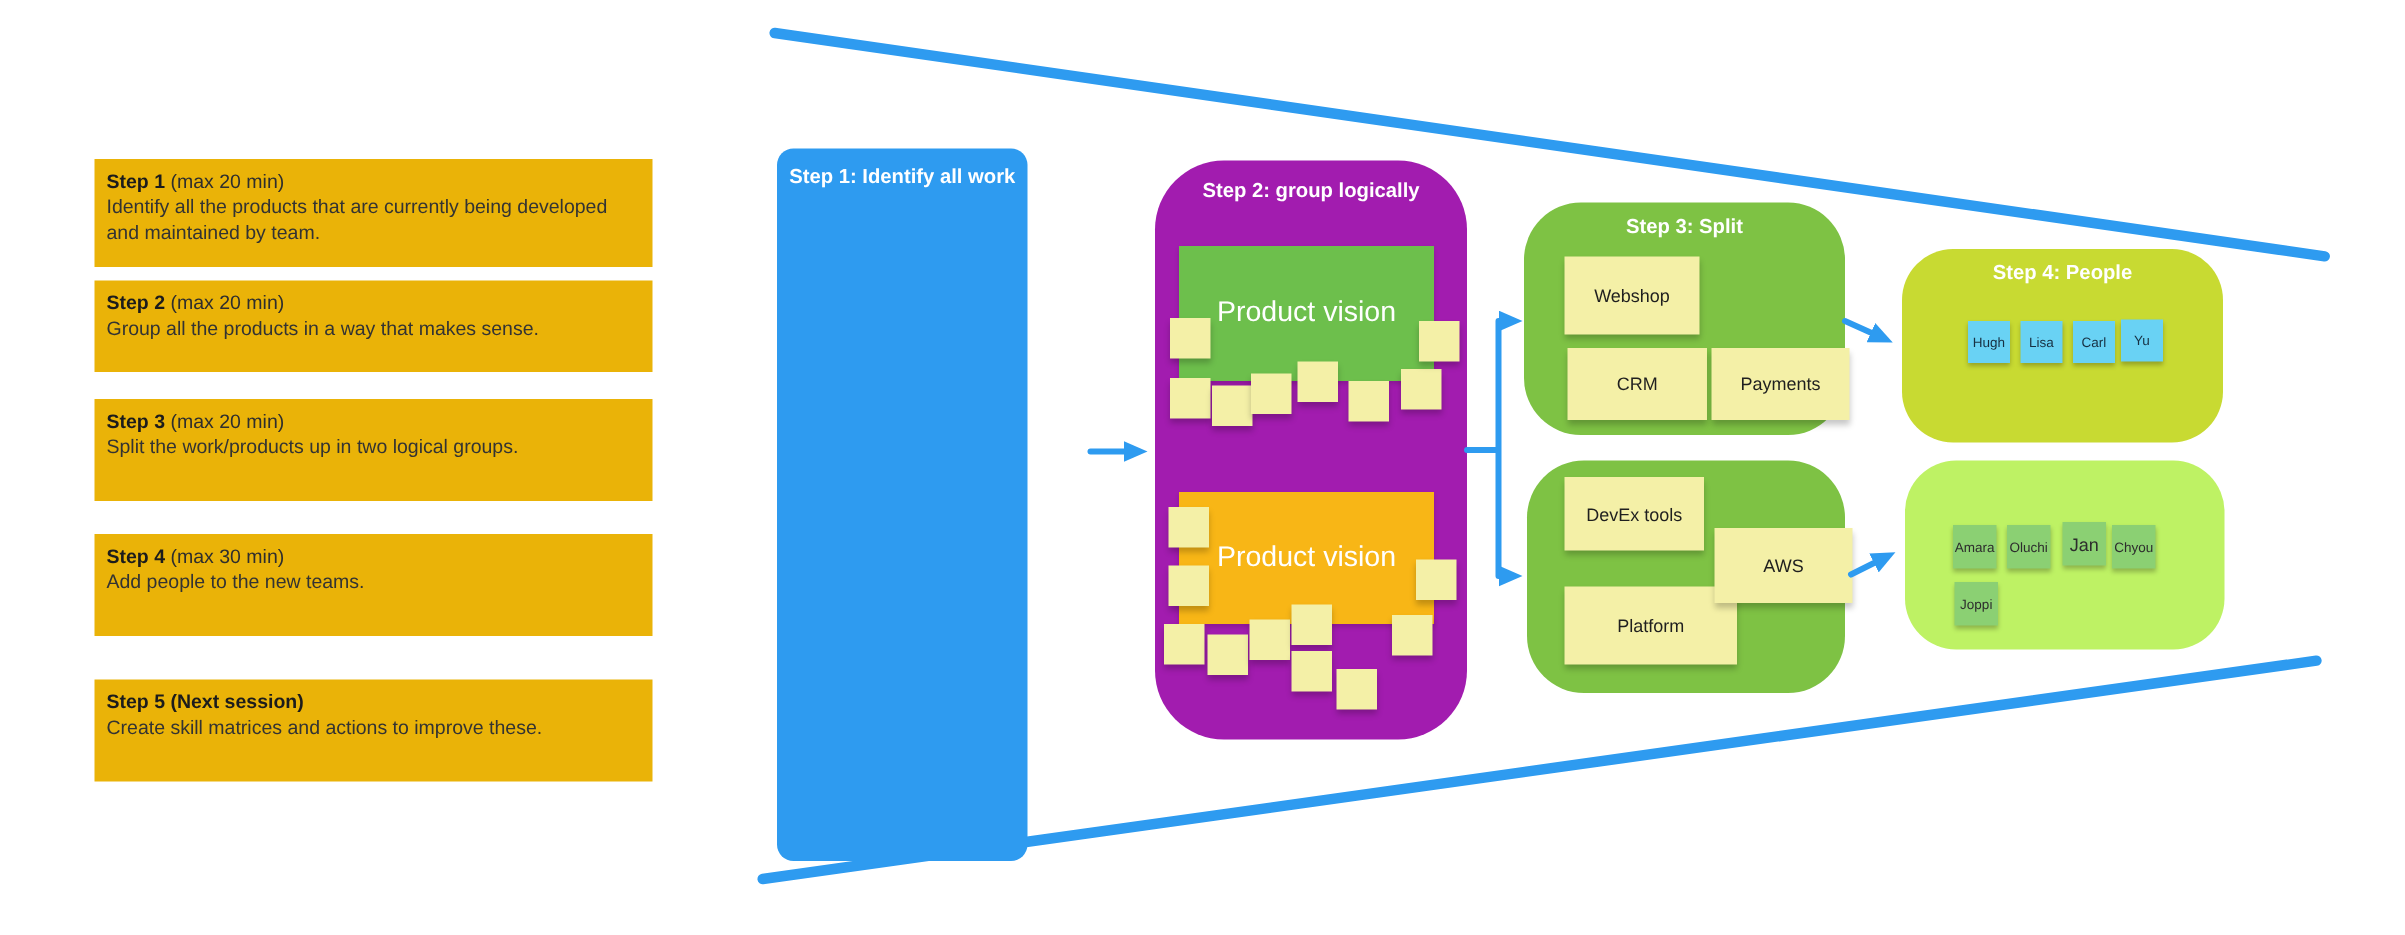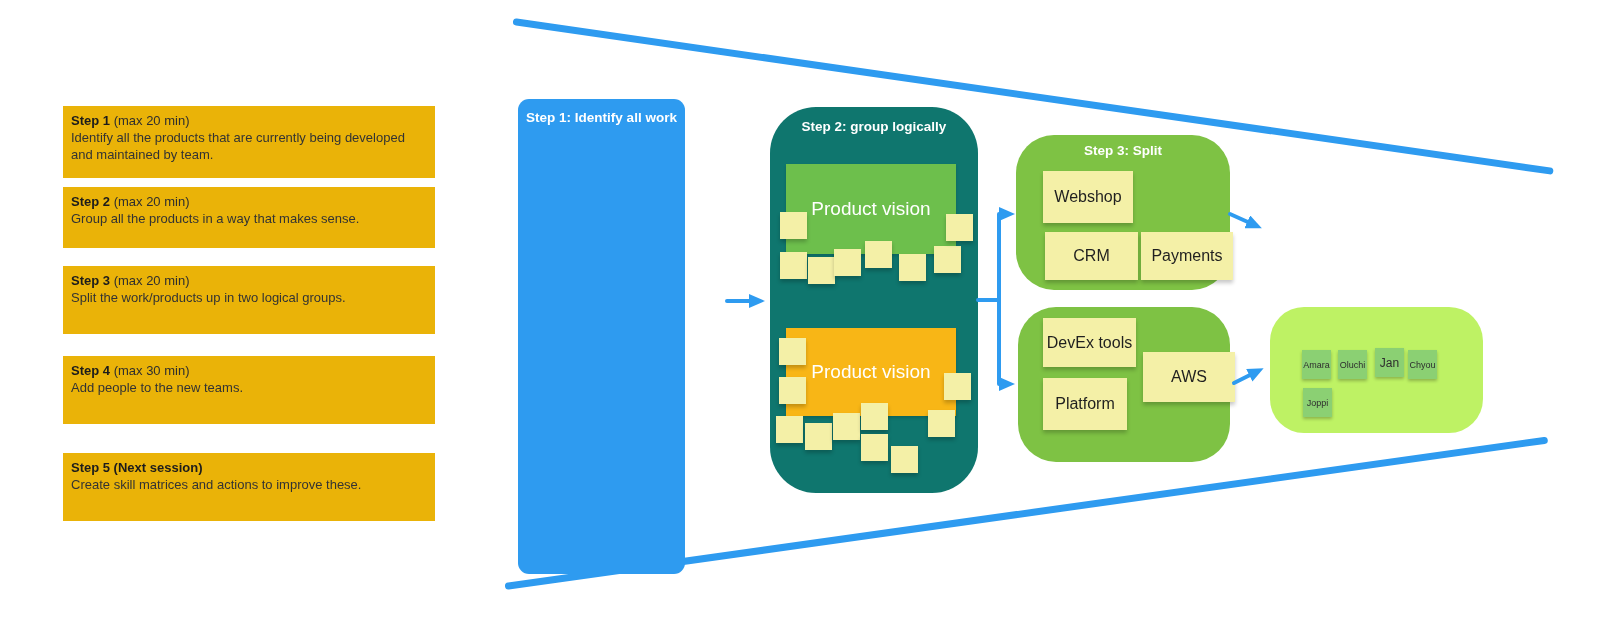--- a/index.html
+++ b/index.html
@@ -17,38 +17,38 @@
   
   .funnel-line { position:absolute; height:7px; background:#2e9bf0; border-radius:4px; z-index:1; }
   .funnel-line.top { left:513px; top:18px; width:1051px; transform:rotate(8.2deg); transform-origin:left center; }
   .funnel-line.bottom { left:505px; top:583px; width:1053px; transform:rotate(-8deg); transform-origin:left center; }
 
   
   .fbox { position:absolute; z-index:2; }
   .fbox-title { position:absolute; left:0; right:0; text-align:center; color:#ffffff; font-weight:bold; font-size:13.5px; }
   .step1-box { left:518px; top:63px; width:167px; height:475px; background:#2e9bf0; border-radius:11px;margin-top:36px; }
   .step1-box .fbox-title { top:11px; }
-  .step2-box { left:770px; top:107px; width:208px; height:386px; background:#0f766e; border-radius:46px; }
+  .step2-box { left:770px; top:107px; width:208px; height:386px; background:#a21caf; border-radius:46px; }
   .step2-box .fbox-title { top:12px; }
   .step3-top-box { left:1016px; top:135px; width:214px; height:155px; background:#7ec244; border-radius:38px; }
   .step3-top-box .fbox-title { top:8px; }
   .step3-bottom-box { left:1018px; top:307px; width:212px; height:155px; background:#7ec244; border-radius:38px; }
   .step4-top-box { left:1268px; top:166px; width:214px; height:129px; background:#c8da32; border-radius:34px; }
   .step4-top-box .fbox-title { top:8px; }
   .step4-bottom-box { left:1270px; top:307px; width:213px; height:126px; background:#bef264; border-radius:34px; }
 
   
   .group-box { position:absolute; display:flex; align-items:center; justify-content:center; color:#ffffff; font-weight:normal; font-size:19px; box-shadow:0 2px 3px rgba(0,0,0,0.15); }
   .group-box.green { left:16px; top:57px; width:170px; height:90px; background:#6dbf4c; }
   .group-box.orange { left:16px; top:221px; width:170px; height:88px; background:#f8b616; }
 
   
   .note { position:absolute; background:#f4f0a7; box-shadow:0 3px 4px rgba(0,0,0,0.22); }
   .note.blank { width:27px; height:27px; }
-  .label-note { display:flex; align-items:center; justify-content:center; font-size:16px; color:#1f1f1f; }
+  .label-note { display:flex; align-items:center; justify-content:center; font-size:12px; color:#1f1f1f; }
   .people-note { display:flex; align-items:center; justify-content:center; font-size:9px; color:#173042; box-shadow:0 2px 3px rgba(0,0,0,0.25); }
   .people-note.blue { width:28px; height:28px; background:#69d2f4; }
   .people-note.greenish { width:29px; height:29px; background:#8bd073; color:#2d2d2d; }
   .people-note.lg { font-size:12px; }
 
   
   svg.arrows { position:absolute; left:0; top:0; z-index:3; pointer-events:none; }
 </style>
 </head>
 <body>
@@ -117,24 +117,31 @@
 
   <div class="fbox step3-top-box">
     <div class="fbox-title">Step 3: Split</div>
     <div class="note label-note" style="left:27px;top:36px;width:90px;height:52px">Webshop</div>
     <div class="note label-note" style="left:29px;top:97px;width:93px;height:48px">CRM</div>
     <div class="note label-note" style="left:125px;top:97px;width:92px;height:48px">Payments</div>
   </div>
 
   <div class="fbox step3-bottom-box">
     <div class="note label-note" style="left:25px;top:11px;width:93px;height:49px">DevEx tools</div>
-    <div class="note label-note" style="left:25px;top:71px;width:84px;height:52px">Platform</div>
+    <div class="note label-note" style="left:25px;top:84px;width:115px;height:52px">Platform</div>
     <div class="note label-note" style="left:125px;top:45px;width:92px;height:50px">AWS</div>
   </div>
 
+  <div class="fbox step4-top-box">
+    <div class="fbox-title">Step 4: People</div>
+    <div class="note people-note blue" style="left:44px;top:48px">Hugh</div>
+    <div class="note people-note blue" style="left:79px;top:48px">Lisa</div>
+    <div class="note people-note blue" style="left:114px;top:48px">Carl</div>
+    <div class="note people-note blue" style="left:146px;top:47px">Yu</div>
+  </div>
 
   <div class="fbox step4-bottom-box">
     <div class="note people-note greenish" style="left:32px;top:43px">Amara</div>
     <div class="note people-note greenish" style="left:68px;top:43px">Oluchi</div>
     <div class="note people-note greenish lg" style="left:105px;top:41px">Jan</div>
     <div class="note people-note greenish" style="left:138px;top:43px">Chyou</div>
     <div class="note people-note greenish" style="left:33px;top:81px">Joppi</div>
   </div>
 
   <svg class="arrows" width="1603" height="623" viewBox="0 0 1603 623">

